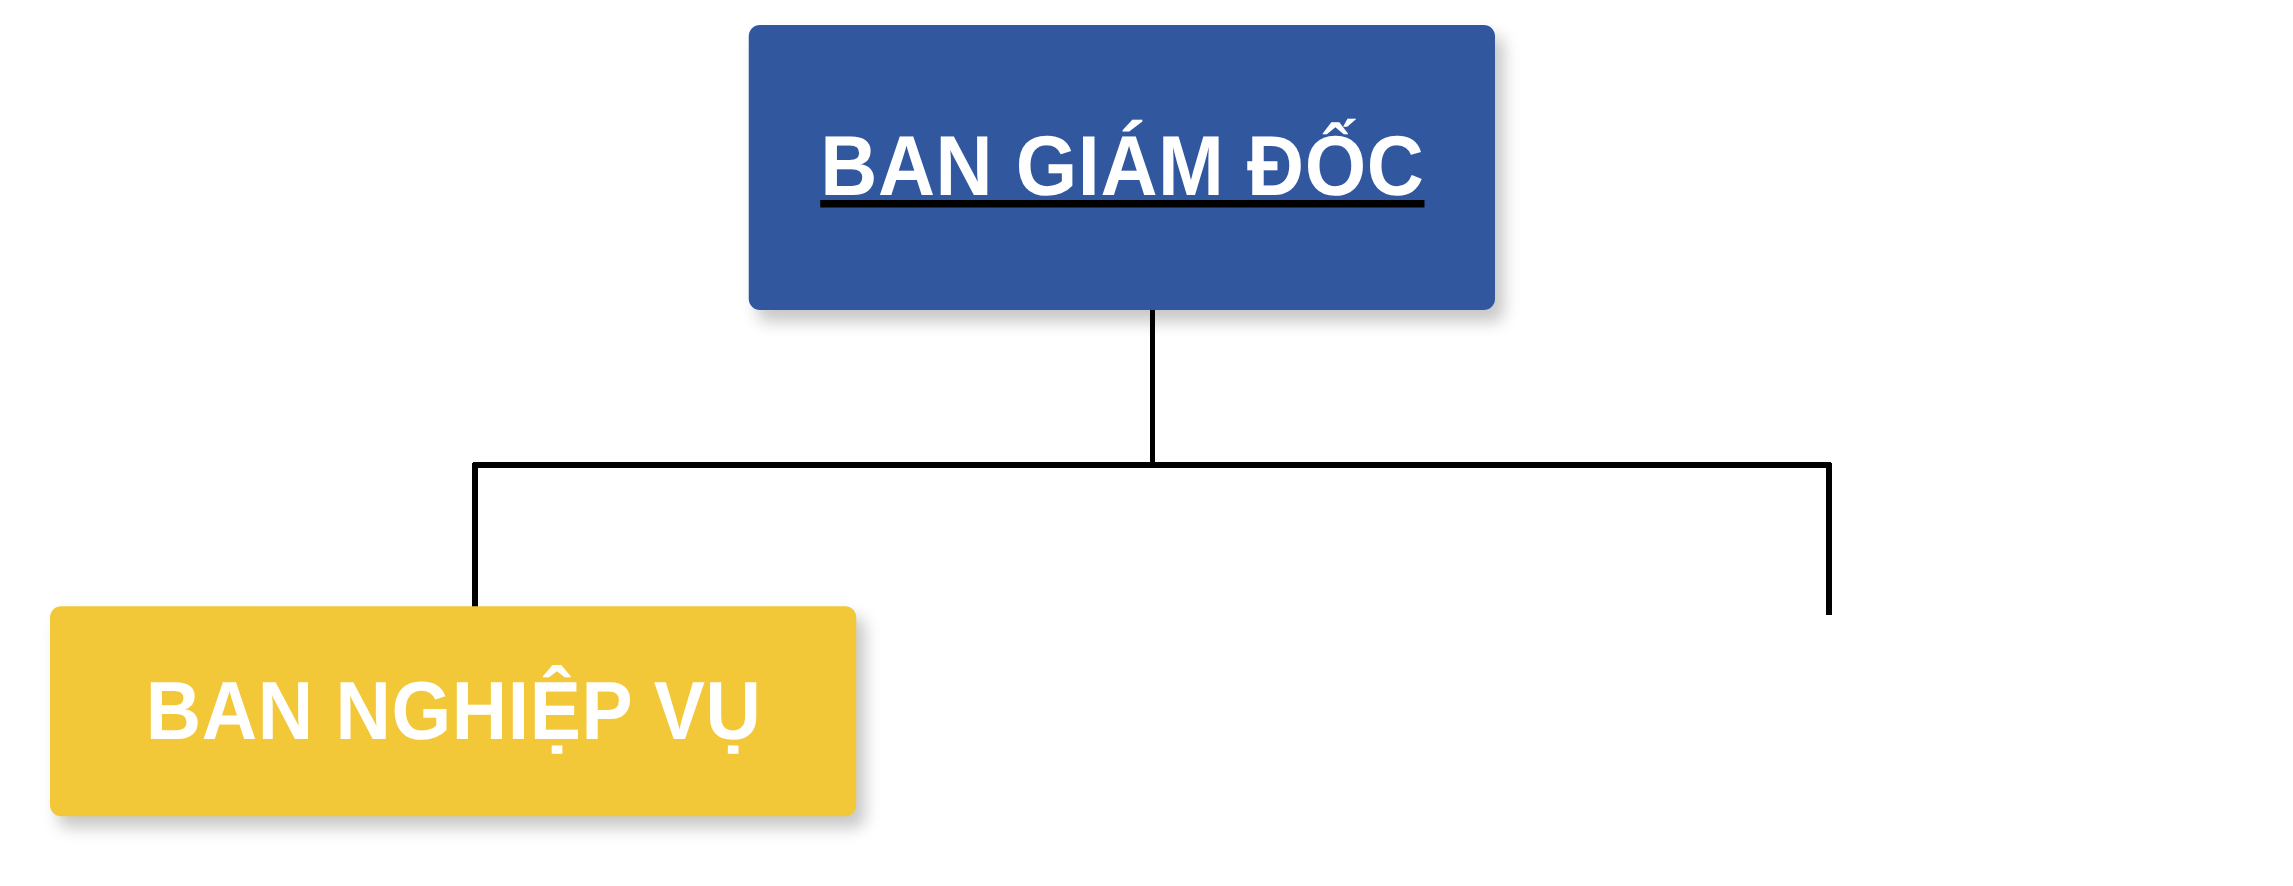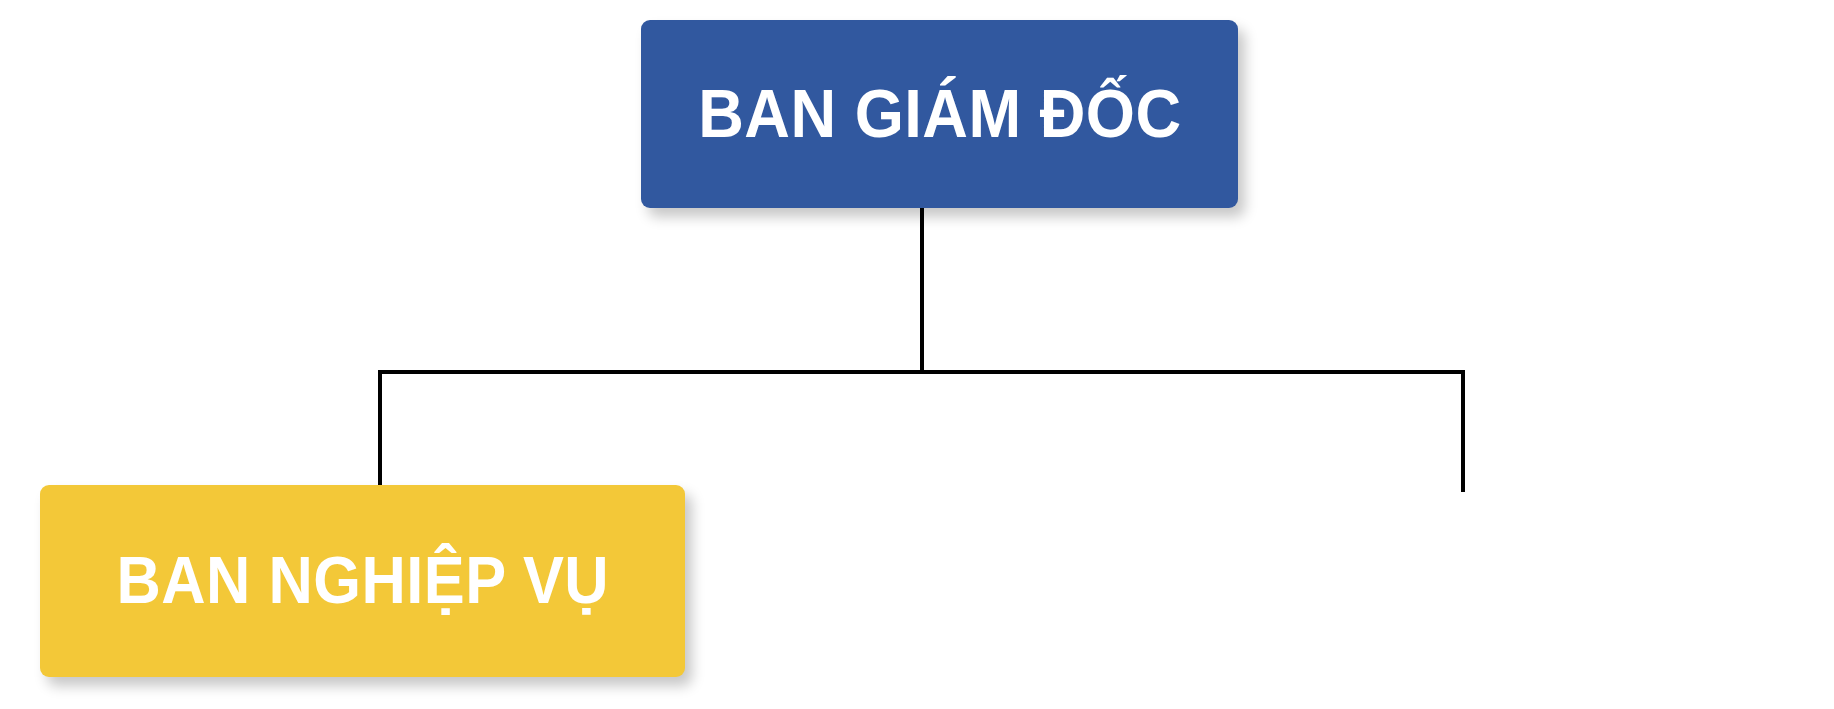--- a/index.html
+++ b/index.html
@@ -44,36 +44,37 @@
     text-align: center;
     white-space: nowrap;
     letter-spacing: 0.5px;
     transform: scaleX(0.93);
     transform-origin: center center;
     line-height: 1.05;
   }
 
   
   #node-director {
-    left: 641px;
+    left: 599px;
     top: 20px;
     width: 597px;
-    height: 188px;
+    height: 228px;
     background: #31589F;
+    text-decoration: underline;
   }
   #node-director .node-label {
     font-size: 68px;
   }
 
   
   #node-operations {
     left: 40px;
     top: 485px;
     width: 645px;
-    height: 192px;
+    height: 168px;
     background: #F3C838;
   }
   #node-market {
     left: 1107px;
     top: 485px;
     width: 680px;
     height: 180px;
     background: #F3C838;
   }
   #node-operations .node-label,

